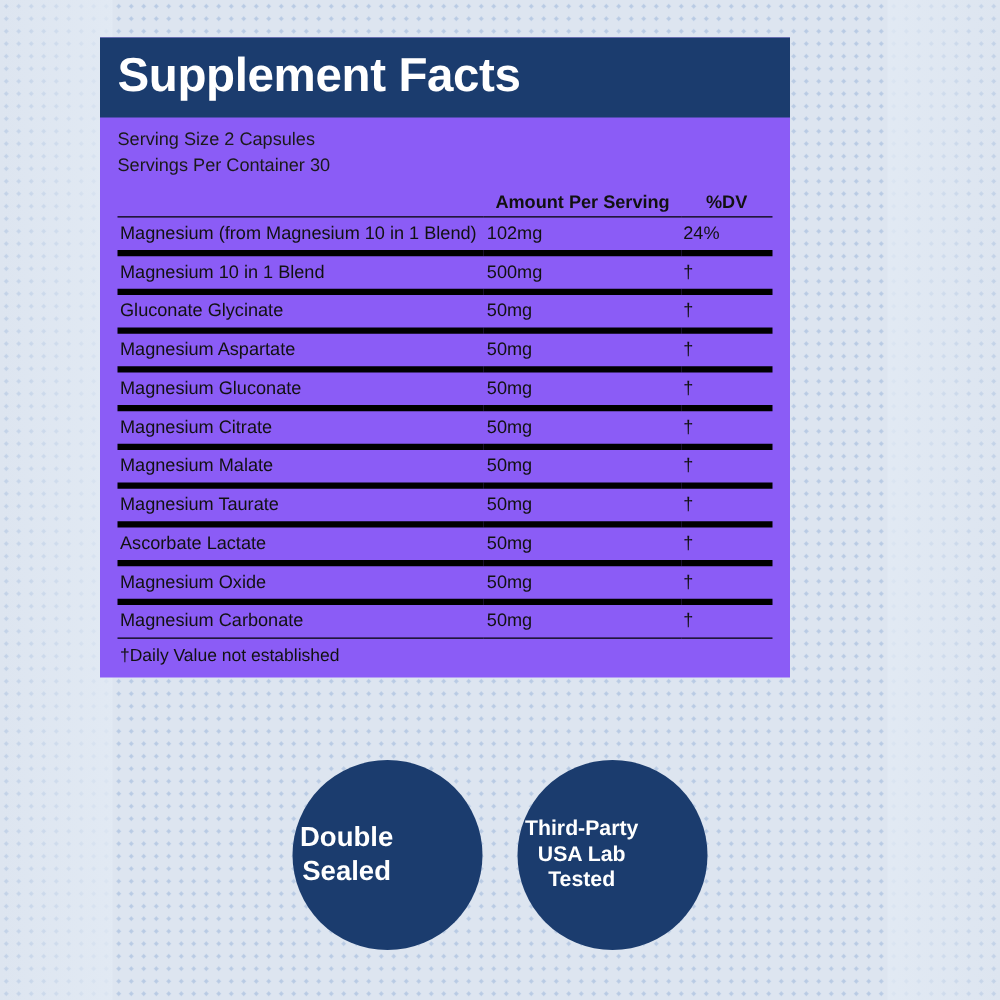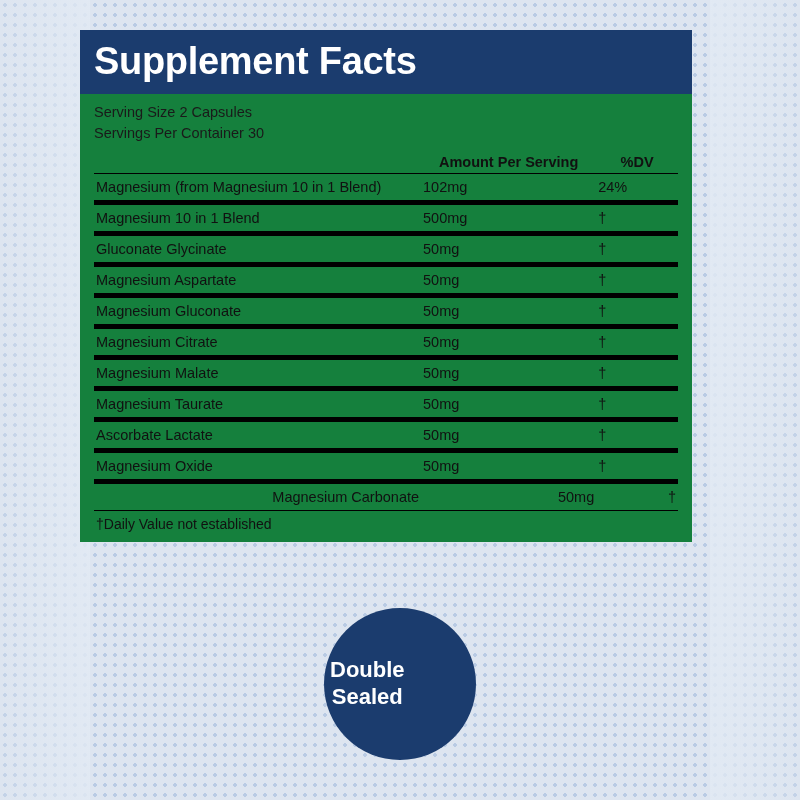--- a/index.html
+++ b/index.html
@@ -37,22 +37,22 @@
   .page {
     position: absolute;
     inset: 0;
   }
 
   
   .panel {
     position: absolute;
     left: 80px;
     top: 30px;
-    width: 612px;
-    background: #15803d;
+    width: 552px;
+    background: #8b5cf6;
     box-shadow: 0 0 0 0 rgba(0,0,0,0);
   }
   .panel-header {
     background: #1b3c6e;
     color: #ffffff;
     padding: 12px 14px 14px 14px;
   }
   .panel-title {
     font-size: 38px;
     font-weight: bold;
@@ -91,21 +91,20 @@
   th.col-amt  { width: 30%; text-align: right; padding-right: 22px;}
   th.col-dv   { width: 14%; text-align: right; padding-right: 6px;}
 
   table.facts tbody td {
     border-bottom: 5px solid #000000;
     padding-top: 5px;
     padding-bottom: 5px;
   }
   table.facts tbody tr:last-child td {
     border-bottom: 1.5px solid #000;
-    text-align: right;
   }
   td.name { text-align: left; }
   td.amt  { text-align: center; padding-right: 34px; }
   td.dv   { text-align: right; padding-right: 14px; }
 
   .footnote {
     font-size: 14px;
     color: #111;
     padding: 5px 2px 4px 2px;
   }
@@ -245,15 +244,22 @@
   </div>
 
 
   <div class="badges">
     <div class="badge large">
       <div>
         <div>Double</div>
         <div>Sealed</div>
       </div>
     </div>
+    <div class="badge small">
+      <div>
+        <div>Third-Party</div>
+        <div>USA Lab</div>
+        <div>Tested</div>
+      </div>
+    </div>
   </div>
 
 </div>
 
 </body></html>

